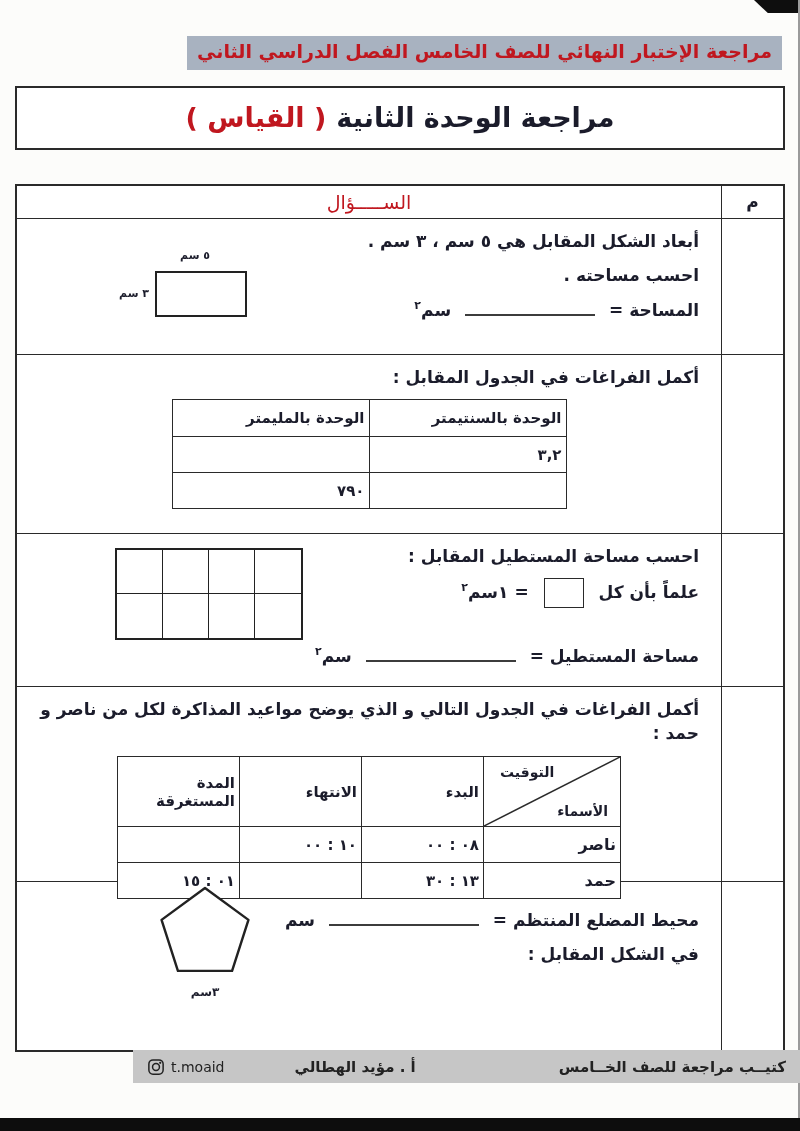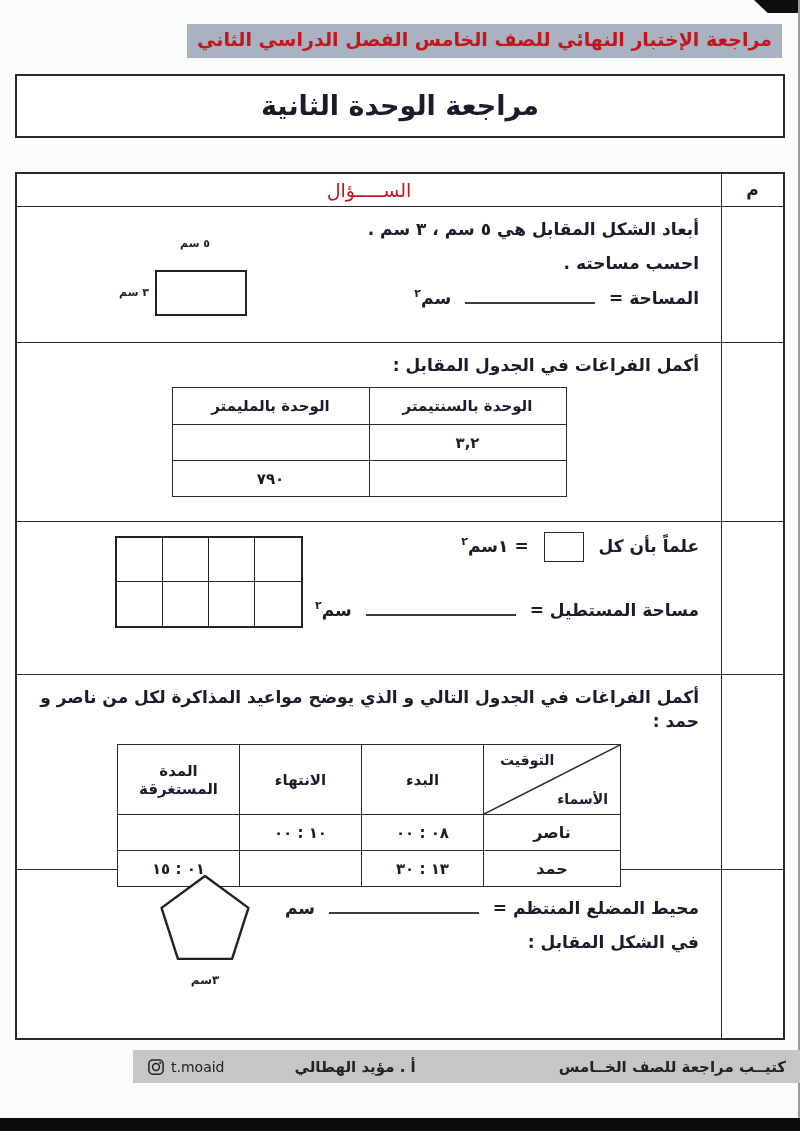--- a/index.html
+++ b/index.html
@@ -6,21 +6,21 @@
   .page{position:relative;width:800px;height:1131px;margin:0 auto;background:#fcfcfa;
         font-family:"DejaVu Sans","Liberation Sans",sans-serif;direction:rtl;overflow:hidden;color:#1b1c2b;}
 
   
   .scan-wedge{position:absolute;top:0;right:0;width:46px;height:13px;background:#0e0e0e;
               clip-path:polygon(0 0,100% 0,100% 100%,30% 100%);}
   .scan-right{position:absolute;top:0;right:0;width:2px;height:100%;background:#9a9a9a;}
   .scan-bottom{position:absolute;bottom:0;left:0;width:100%;height:13px;background:#0d0d0d;}
 
   
-  .banner{display:inline-block;margin:24px 18px 0 0;background:#a8b2c0;color:#c0171f;
+  .banner{display:inline-block;margin:36px 18px 0 0;background:#a8b2c0;color:#c0171f;
           font-weight:bold;font-size:19px;padding:4px 10px 6px;line-height:1.25;}
 
   
   .title-box{margin:16px 15px 0;border:2px solid #2a2a2a;height:60px;display:flex;align-items:center;
              justify-content:center;font-size:27px;font-weight:bold;background:#fff;}
   .title-box .hl{color:#c0171f;margin-inline-start:10px;}
 
   
   .qtable{margin:34px 15px 0;border:2px solid #2a2a2a;background:#fff;}
   .qrow{display:flex;}
@@ -40,28 +40,28 @@
 
   .q-line{font-size:17px;font-weight:bold;line-height:1.45;margin:0 0 10px;}
   .answer-line{margin-top:6px;}
   sup{font-size:11px;}
   .blank{display:inline-block;width:130px;height:0.55em;border-bottom:2px solid #3c3c3c;
          margin:0 8px;vertical-align:baseline;}
 
   
   .q1-shape{position:absolute;left:100px;top:30px;width:130px;direction:ltr;text-align:center;
             font-size:11px;font-weight:bold;}
-  .q1-top{width:90px;margin-left:33px;margin-bottom:20px;}
+  .q1-top{width:90px;margin-left:33px;margin-bottom:9px;}
   .q1-row{display:flex;align-items:center;gap:6px;justify-content:flex-end;}
   .q1-rect{width:88px;height:42px;border:2px solid #222;background:#fff;}
 
   
   .inner-table{border-collapse:collapse;margin:8px auto 0;background:#fff;}
   .inner-table th,.inner-table td{border:1.5px solid #2a2a2a;font-size:15px;font-weight:bold;
-                                  text-align:center;padding:0 4px;box-sizing:border-box;}
+                                  text-align:right;padding:0 4px;box-sizing:border-box;}
   .t-units th{width:197px;height:37px;}
   .t-units td{height:36px;}
 
   
   .unit-box{display:inline-block;width:38px;height:28px;border:1.5px solid #2a2a2a;
             vertical-align:middle;margin:0 9px;background:#fff;}
   .q3-answer{margin-top:36px;}
   .q3-grid{position:absolute;left:98px;top:14px;display:grid;grid-template-columns:repeat(4,46px);
            grid-auto-rows:44px;direction:ltr;border:2px solid #222;background:#fff;}
   .q3-grid div{border-right:1.5px solid #222;border-bottom:1.5px solid #222;}
@@ -97,20 +97,21 @@
 
 <div class="page">
 
   <div class="scan-wedge"></div>
   <div class="scan-right"></div>
 
   <div class="banner">مراجعة الإختبار النهائي للصف الخامس الفصل الدراسي الثاني</div>
 
   <div class="title-box">
     <span>مراجعة الوحدة الثانية</span>
+    <span class="hl">( القياس )</span>
   </div>
 
   <div class="qtable">
 
     <div class="qrow row-head">
       <div class="cell-num">م</div>
       <div class="head-q">الســـــؤال</div>
     </div>
 
     <div class="qrow row-q1">
@@ -152,20 +153,21 @@
             <td>٧٩٠</td>
           </tr>
         </tbody>
           </table>
       </div>
     </div>
 
     <div class="qrow row-q3">
       <div class="cell-num"></div>
       <div class="cell-q">
+        <div class="q-line">احسب مساحة المستطيل المقابل :</div>
         <div class="q-line">
           <span>علماً بأن كل</span>
           <span class="unit-box"></span>
           <span><span>= ١سم</span><sup>٢</sup></span>
         </div>
         <div class="q-line q3-answer">
           <span>مساحة المستطيل =</span>
           <span class="blank" style="width:150px;"></span>
           <span><span>سم</span><sup>٢</sup></span>
         </div>

